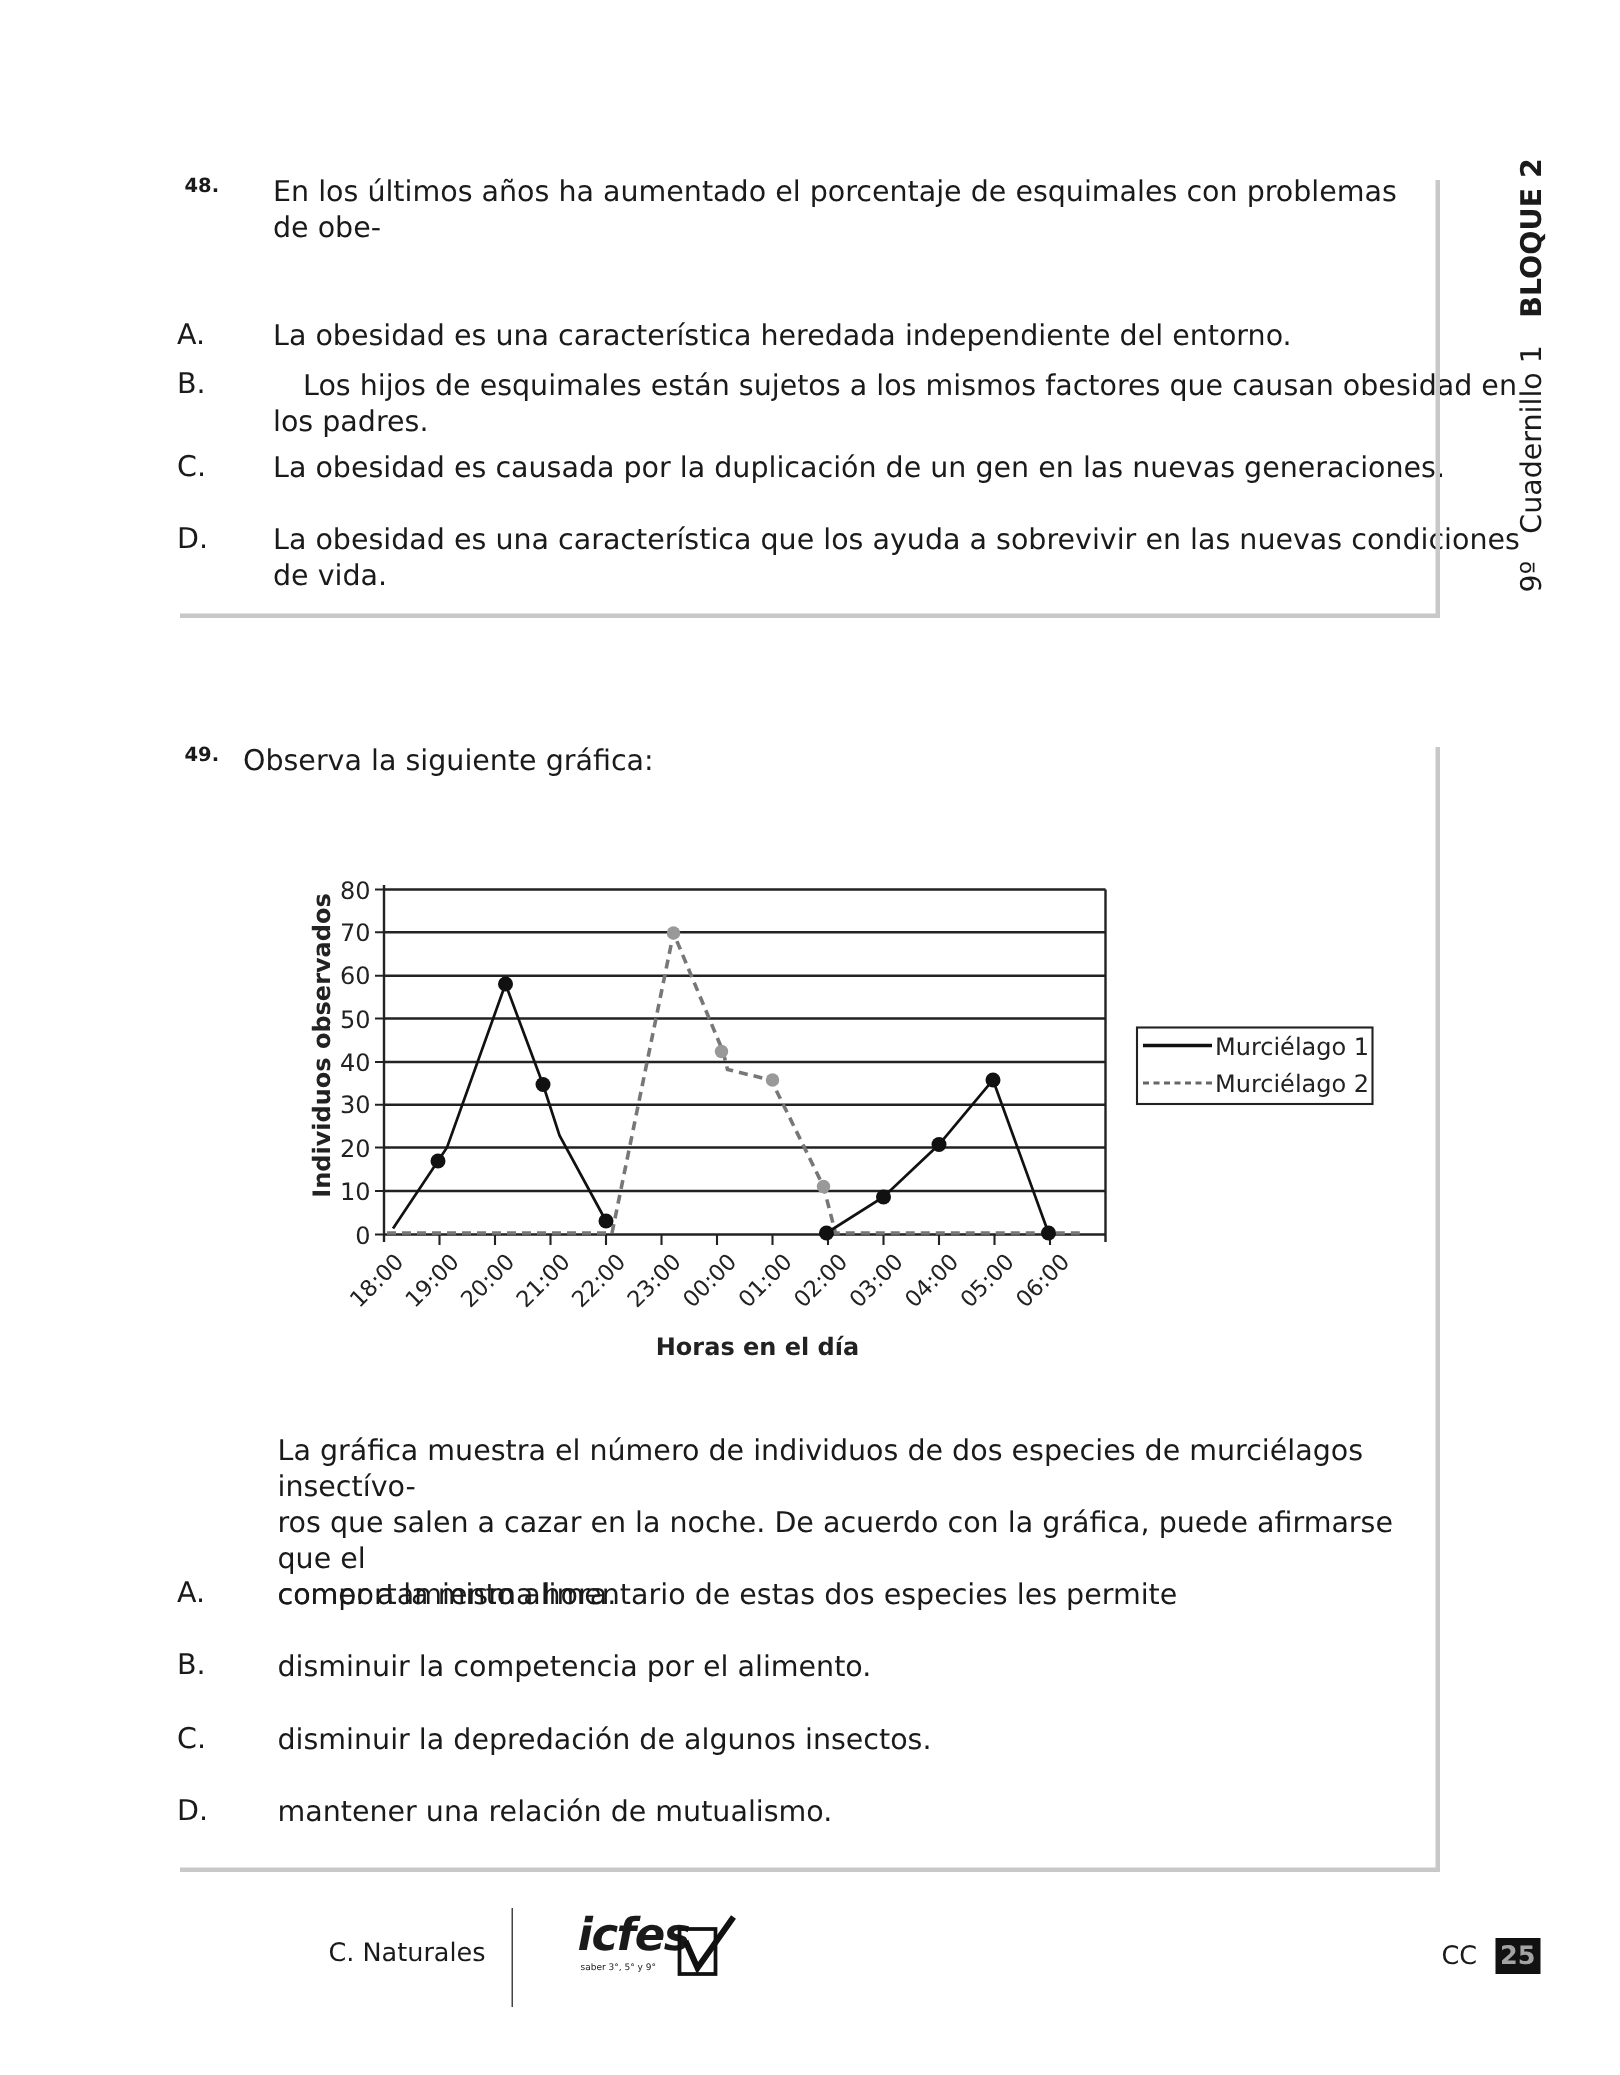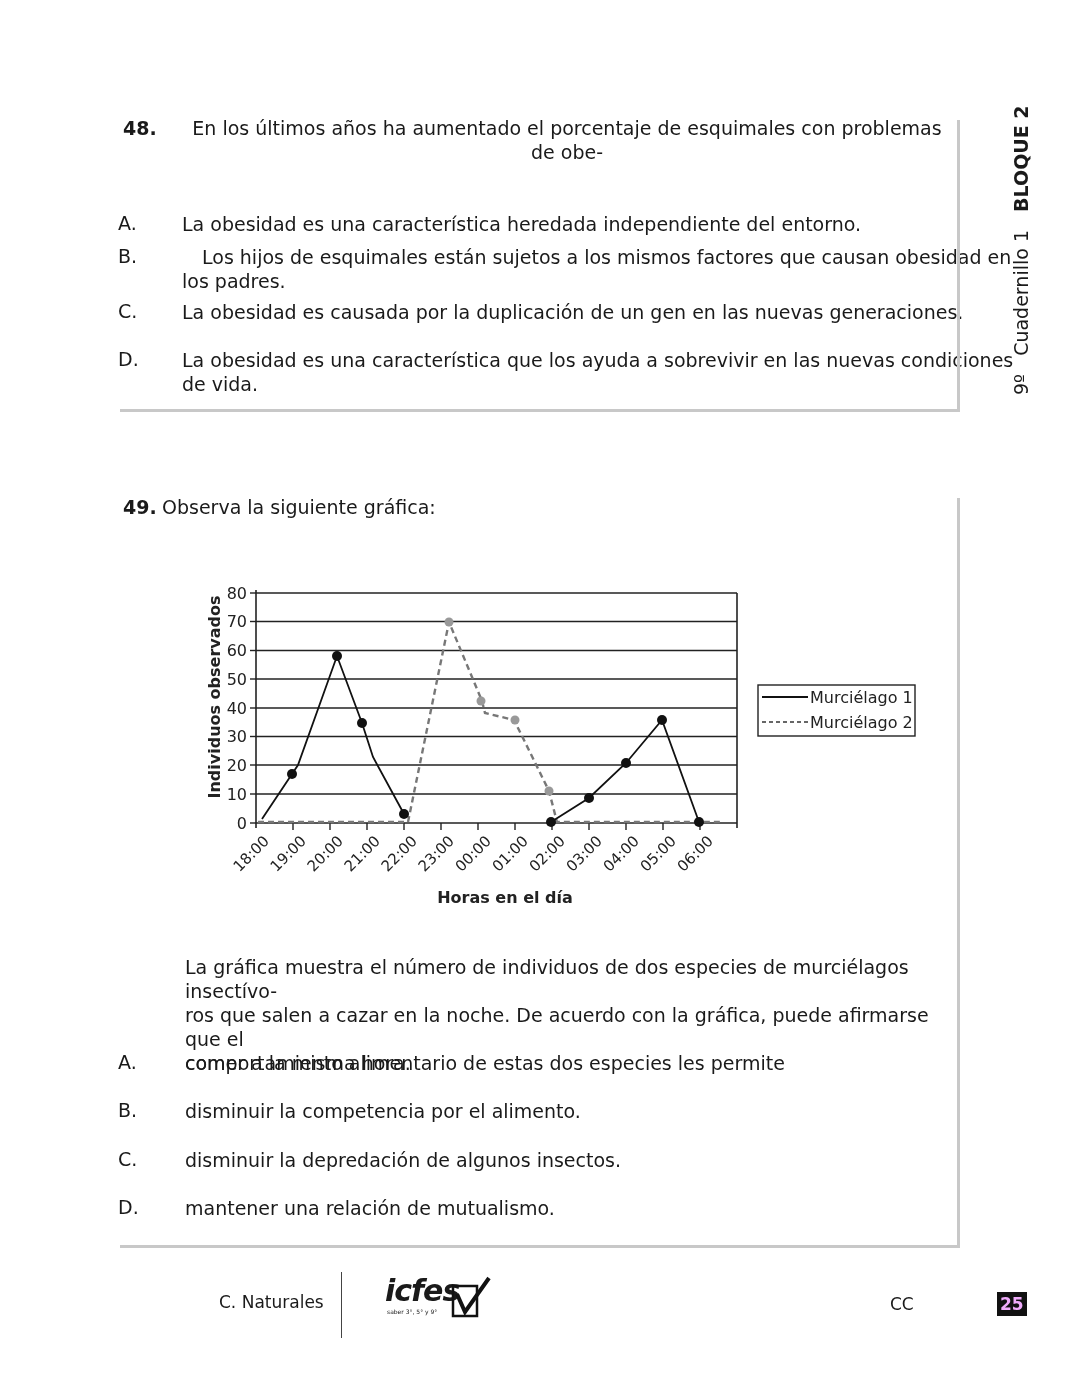--- a/index.html
+++ b/index.html
@@ -1,43 +1,43 @@
 <!DOCTYPE html>
 <html><head>
 <meta charset="utf-8">
 <style>
   html, body { margin:0; padding:0; background:#ffffff; }
   body { width:1080px; height:1383px; position:relative; overflow:hidden;
          font-family:"DejaVu Sans", sans-serif; color:#1a1a1a; }
   .abs { position:absolute; }
   .qtext { font-size:19px; line-height:24px; }
-  .qnum { font-weight:bold; font-size:19px; }
+  .qnum { font-weight:bold; font-size:13px; }
   .opt-letter { font-size:19px; }
   .frame-right { position:absolute; width:3px; background:#c8c8c8; }
   .frame-bottom { position:absolute; height:3px; background:#c8c8c8; }
   .side-label { position:absolute; left:1010px; top:395px; transform-origin:0 0;
                 transform:rotate(-90deg); white-space:nowrap; font-size:19px; }
   .side-label b { font-weight:bold; }
   .footer-text { font-size:17px; }
-  .page-num { background:#111; color:#f0abfc; font-weight:bold; font-size:17px;
+  .page-num { background:#111; color:#a3a3a3; font-weight:bold; font-size:17px;
               padding:2px 3px; }
   svg text { font-family:"DejaVu Sans", sans-serif; }
 </style>
 </head>
 <body>
 
 <div class="side-label">
   <span>9º</span>&nbsp;&nbsp;
   <span>Cuadernillo 1</span>&nbsp;&nbsp;
   <b>BLOQUE 2</b>
 </div>
 
 <div>
   <span class="abs qnum" style="left:123px;top:117px;">48.</span>
-  <div class="abs qtext" style="left:182px;top:116px;width:770px;text-align:center;">
+  <div class="abs qtext" style="left:182px;top:116px;width:770px;">
     <div>En los últimos años ha aumentado el porcentaje de esquimales con problemas de obe-</div>
   </div>
 
   <div class="abs" style="left:118px;top:212px;">
     <span class="abs opt-letter" style="left:0;top:0;">A.</span>
     <span class="abs qtext" style="left:64px;top:0;white-space:nowrap;">La obesidad es una característica heredada independiente del entorno.</span>
   </div>
   <div class="abs" style="left:118px;top:245px;">
     <span class="abs opt-letter" style="left:0;top:0;">B.</span>
     <span class="abs qtext" style="left:64px;top:0;white-space:nowrap;margin-left:20px;">Los hijos de esquimales están sujetos a los mismos factores que causan obesidad en</span>
@@ -199,15 +199,15 @@
   <span class="abs footer-text" style="left:219px;top:1292px;">C. Naturales</span>
   <div class="abs" style="left:341px;top:1272px;width:1px;height:66px;background:#444;"></div>
   <div class="abs" style="left:385px;top:1276px;width:110px;height:44px;">
     <span class="abs" style="left:0;top:0;font-size:30px;font-weight:bold;font-style:italic;letter-spacing:-1px;line-height:30px;">icfes</span>
     <span class="abs" style="left:2px;top:32px;font-size:6px;white-space:nowrap;">saber 3°, 5° y 9°</span>
     <svg class="abs" style="left:66px;top:0;" width="42" height="42">
       <rect x="2" y="10" width="24" height="30" fill="none" stroke="#111" stroke-width="2.5"></rect>
       <path d="M6 18 L14 36 L38 2" fill="none" stroke="#111" stroke-width="4"></path>
     </svg>
   </div>
-  <span class="abs footer-text" style="left:890px;top:1294px;">CC</span>
+  <span class="abs footer-text" style="left:961px;top:1294px;">CC</span>
   <span class="abs page-num" style="left:997px;top:1292px;">25</span>
 </div>
 
 </body></html>

